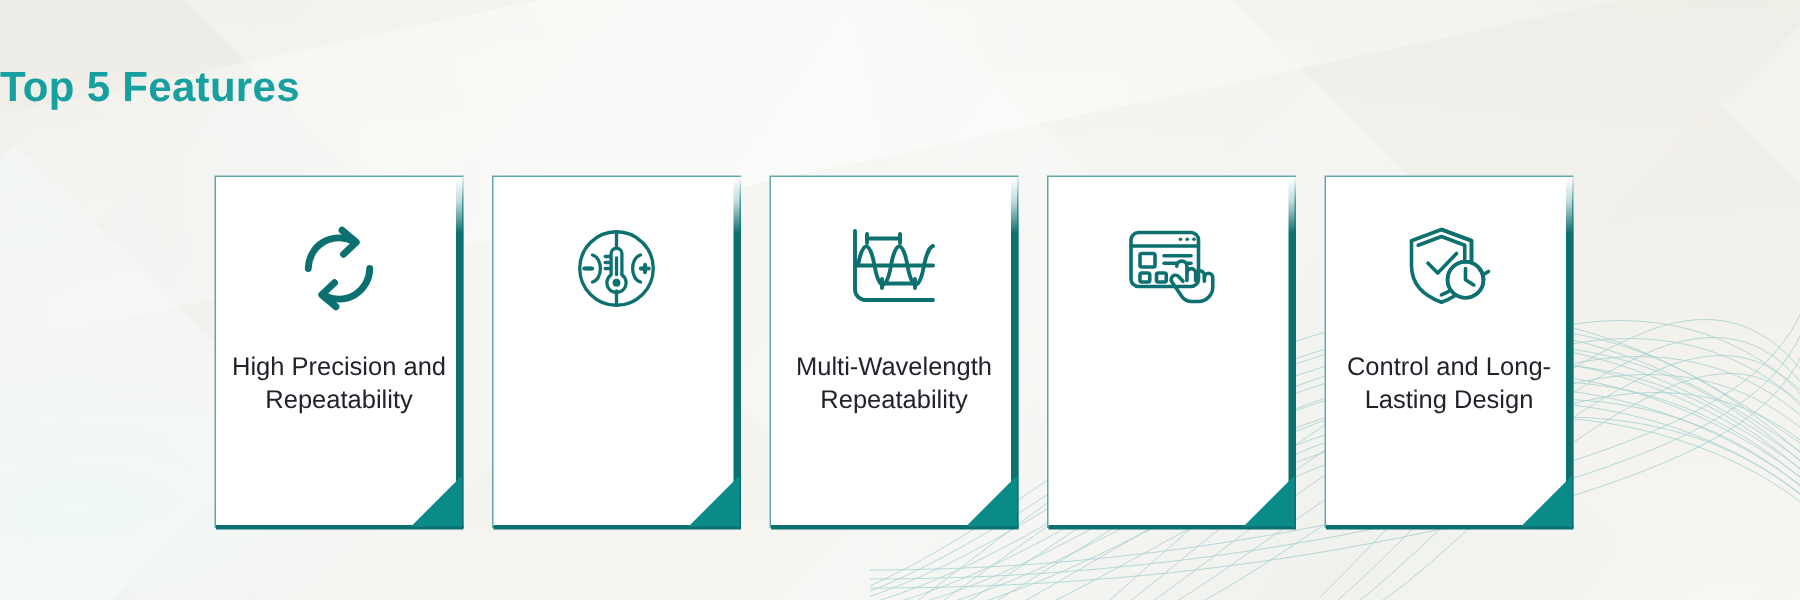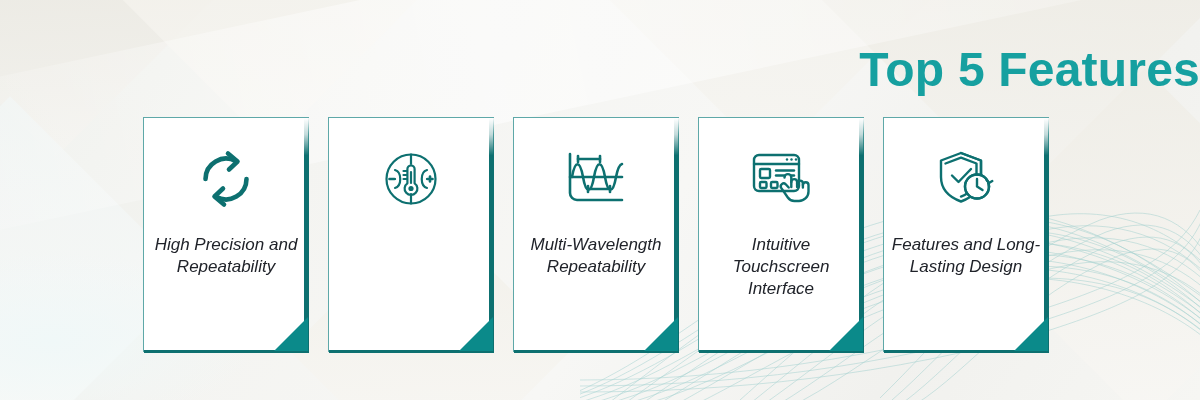--- a/index.html
+++ b/index.html
@@ -46,37 +46,36 @@
     position:absolute; left:0; top:250px; width:260px; height:150px;
     background:radial-gradient(ellipse at 20% 60%,#f0f8f8 0%,rgba(240,248,248,0) 70%);
   }
 
   
   .mesh { position:absolute; right:0; bottom:0; width:620px; height:210px; }
 
   
   .title {
     position:absolute; top:42px; left:0; width:1200px;
-    text-align:right;
-    font-size:48px;
+    text-align:left;
+    font-size:28px;
     font-weight:600;
     letter-spacing:.2px;
     color:#16a0a0;
     z-index:3;
   }
 
   
   .cards {
     position:absolute;
     top:117px; left:143px;
     width:920px; height:235px;
     display:flex;
     gap:19px;
     z-index:3;
-    font-style:italic;
   }
   .card {
     position:relative;
     width:166px;
     height:235px;
     background:#ffffff;
     border:1px solid #5ea8a8;
     display:flex;
     flex-direction:column;
     align-items:center;
@@ -239,35 +238,34 @@
         <path d="M25 19.5 H43"></path>
           <path d="M25 24.5 H43"></path>
         <rect x="9" y="31" width="6.5" height="6" rx="1.2"></rect>
         <rect x="20" y="31" width="6.5" height="6" rx="1.2"></rect>
         <path d="M33.5 26.5 a3.4 3.4 0 0 1 6.8 0 v9.5" fill="#fff"></path>
         <path d="M40.3 31 a2.9 2.9 0 0 1 5.8 0 v5"></path>
         <path d="M46.1 32.5 a2.9 2.9 0 0 1 5.8 0 v4"></path>
         <path d="M51.9 34 a2.8 2.8 0 0 1 5.6 0 v6.5 a9.5 9.5 0 0 1 -9.5 9.5 h-4.6 a8 8 0 0 1 -6.6 -3.5 l-6.6 -9.6 a2.9 2.9 0 0 1 4.5 -3.6 l3 3.2"></path>
       </svg>
     </div>
-    <div class="card-label">Intuitive Touchscreen Interface</div>
     <div class="corner-tri"></div>
   </div>
 
   <div class="card">
     <div class="icon-wrap">
       <svg width="60" height="56" viewBox="0 0 60 56" fill="none" stroke="#0d7070" stroke-width="2.4" stroke-linecap="round" stroke-linejoin="round">
         <path d="M25 2 L45 9.5 V26 c0 4.5 -1 8.4 -2.7 11.7"></path>
         <path d="M45 9.5 V26 c0 13 -9 20.5 -20 24.5 C14 46.5 5 39 5 26 V9.5 L25 2 Z"></path>
         <path d="M9.5 12.5 L25 6.7 L40.5 12.5 V26 c0 10 -6.8 16.1 -15.5 19.6"></path>
         <path d="M16 24.5 L22.5 31 L35 18"></path>
         <circle cx="41" cy="35.5" r="12" fill="#fff"></circle>
         <circle cx="41" cy="35.5" r="12"></circle>
         <path d="M41 28 V35.5 L46.5 39"></path>
         <path d="M52.2 31.5 a12 12 0 0 1 .8 4.2"></path>
         <path d="M50.2 28.5 L53 32 L56.3 30"></path>
       </svg>
     </div>
-    <div class="card-label">Features and Long-Lasting Design</div>
+    <div class="card-label">Control and Long-Lasting Design</div>
     <div class="corner-tri"></div>
   </div>
 
 </div>
 
 </body></html>

